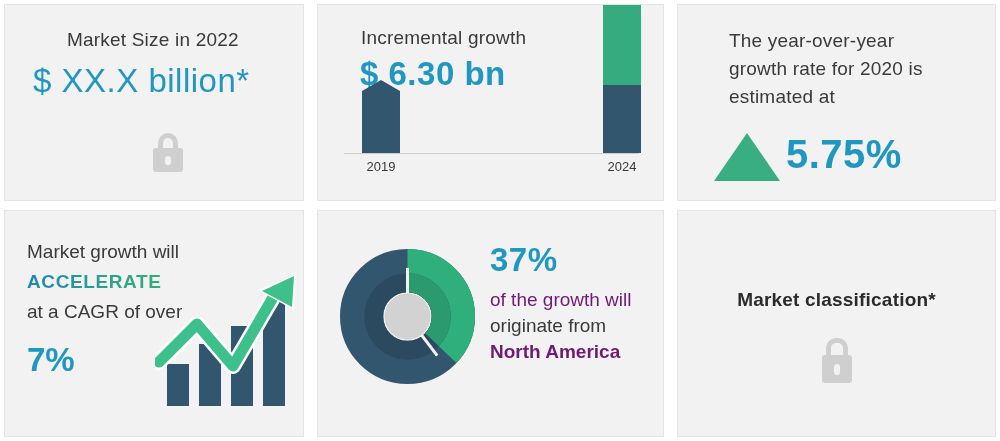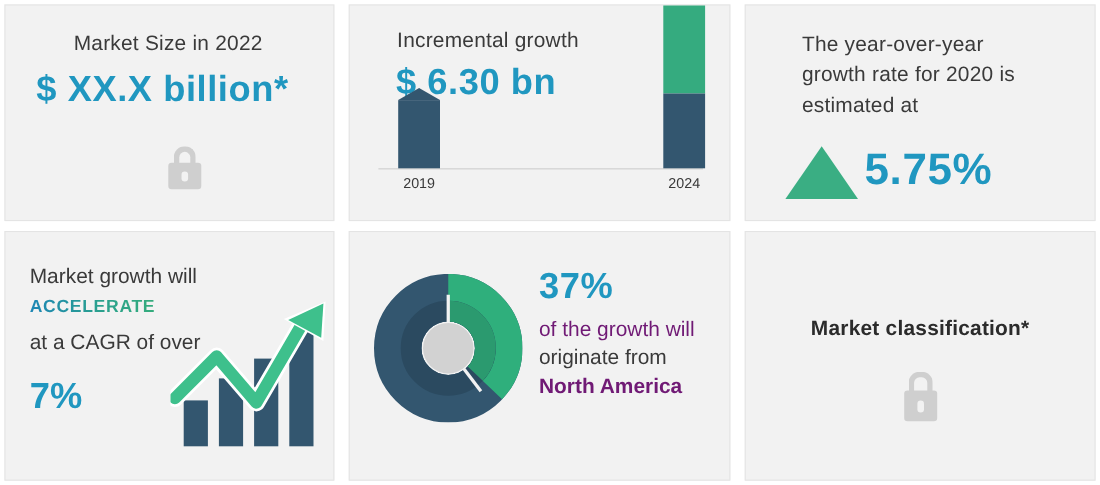--- a/index.html
+++ b/index.html
@@ -35,21 +35,21 @@
   .hdr{
     color:#3a3a3a;
     font-weight:400;
     letter-spacing:.2px;
   }
 
   
   .p1 .hdr{position:absolute;left:62px;top:24px;font-size:19px;}
   .p1 .big{
     position:absolute;left:28px;top:57px;
-    font-size:33px;font-weight:700;color:#2097c0;letter-spacing:.5px;
+    font-size:33px;font-weight:400;color:#2097c0;letter-spacing:.5px;
   }
   .lock{position:absolute;}
   .lock .shackle{
     position:absolute;left:50%;transform:translateX(-50%);
     top:0;width:20px;height:20px;border:5px solid #cfcfcf;
     border-bottom:none;border-radius:10px 10px 0 0;box-sizing:border-box;
   }
   .lock .body{
     position:absolute;top:15px;left:0;width:30px;height:24px;
     background:#cfcfcf;border-radius:3px;
@@ -93,21 +93,21 @@
     border-bottom:48px solid #3aae83;
   }
   .p3 .big{
     position:absolute;left:108px;top:127px;
     font-size:40px;font-weight:700;color:#2097c0;letter-spacing:.5px;
   }
 
   
   .p4 .l1{position:absolute;left:22px;top:30px;font-size:19px;color:#3a3a3a;}
   .p4 .l2{
-    position:absolute;left:22px;top:60px;font-size:16px;font-weight:700;
+    position:absolute;left:22px;top:60px;font-size:19px;font-weight:700;
     letter-spacing:.6px;
     background:linear-gradient(90deg,#1d86b5 0%,#2aa08f 55%,#35ac7c 100%);
     -webkit-background-clip:text;background-clip:text;color:transparent;
   }
   .p4 .l3{position:absolute;left:22px;top:90px;font-size:19px;color:#3a3a3a;}
   .p4 .big{
     position:absolute;left:22px;top:130px;
     font-size:33px;font-weight:700;color:#2097c0;
   }
   .p4 .chart{position:absolute;left:150px;top:55px;width:150px;height:140px;}

